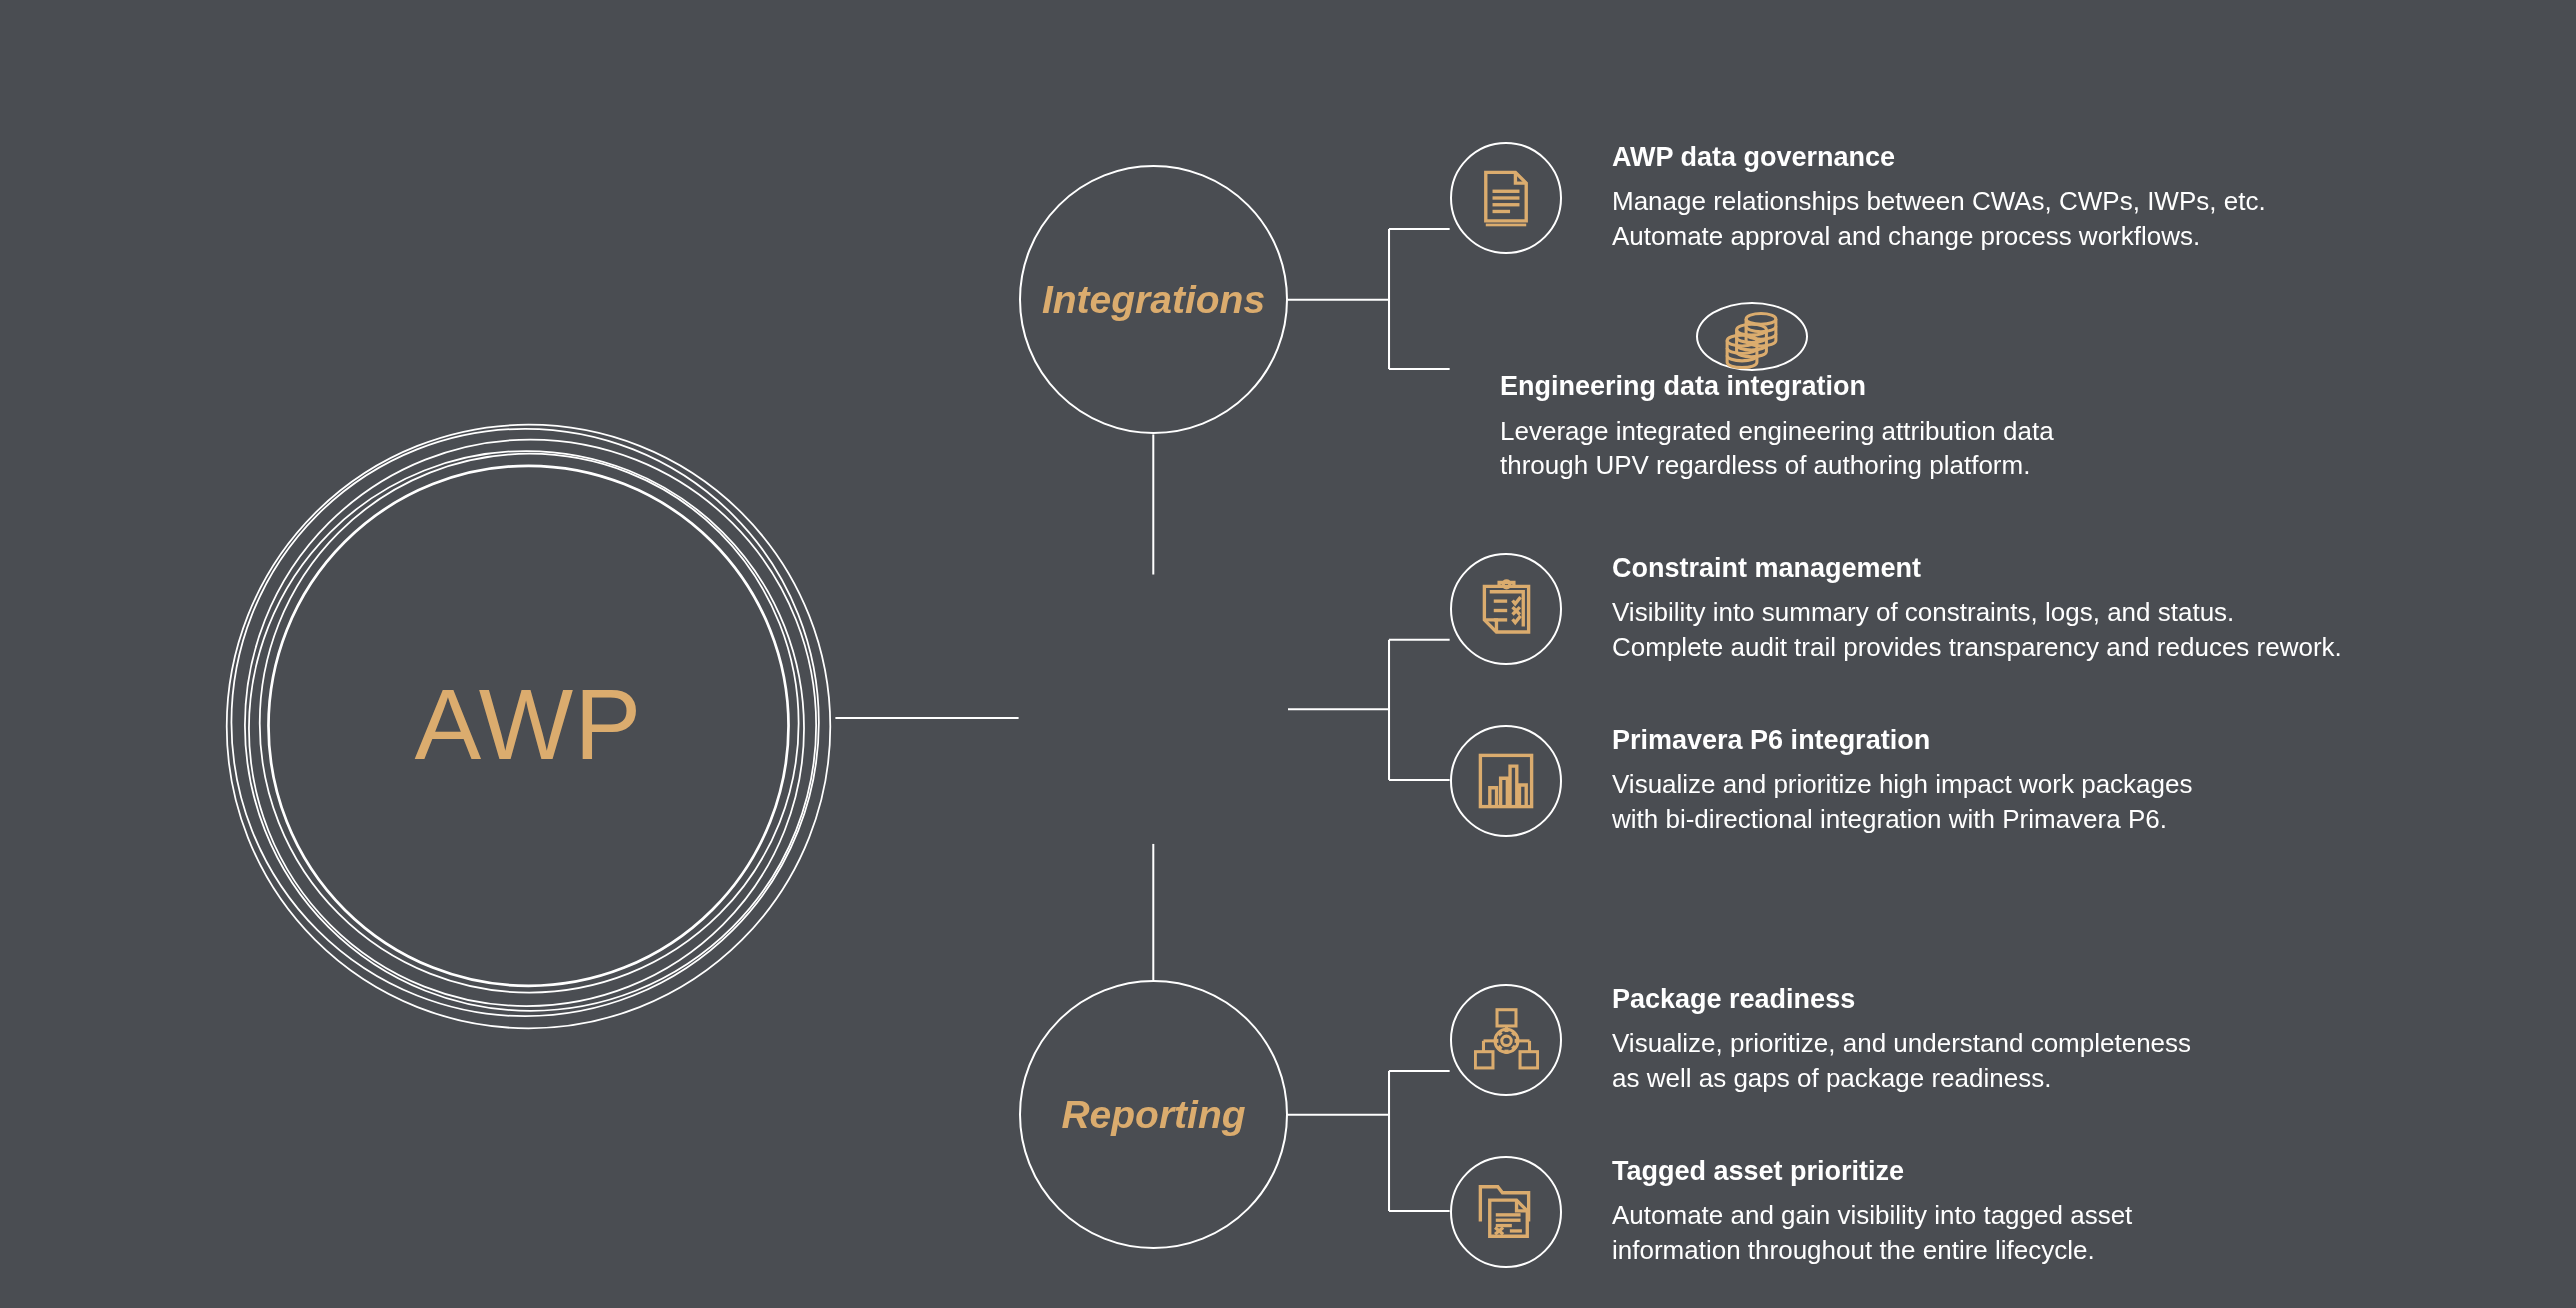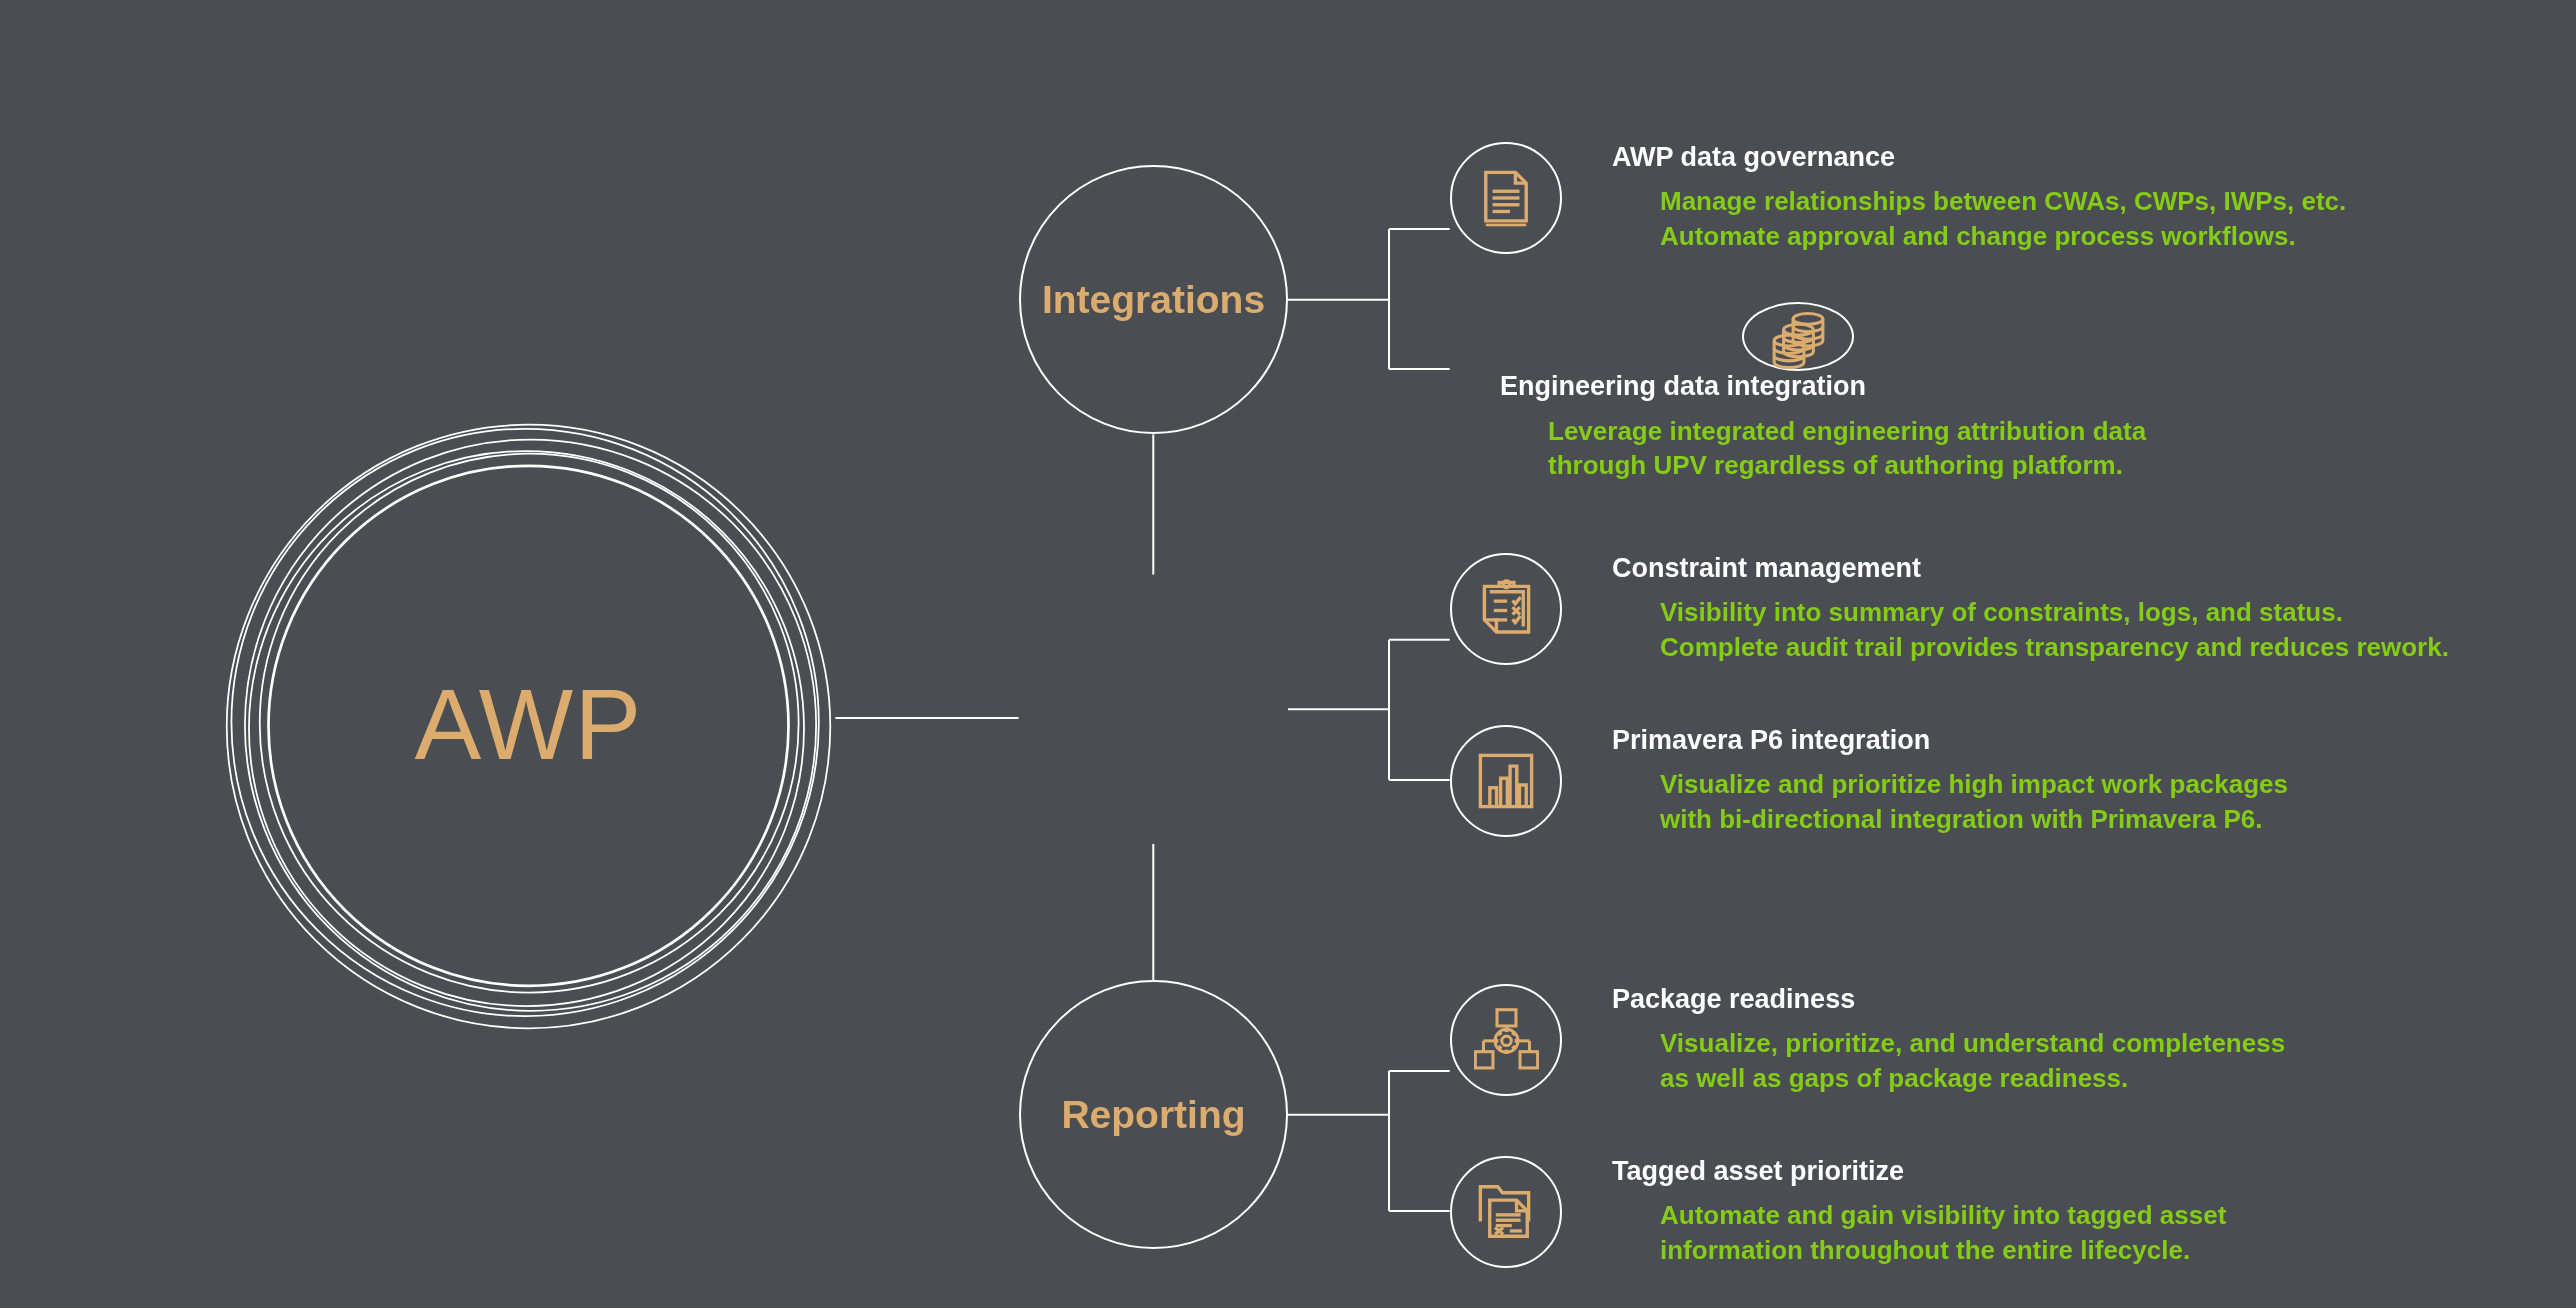--- a/index.html
+++ b/index.html
@@ -56,20 +56,21 @@
     display: flex;
     align-items: center;
     justify-content: center;
     box-sizing: border-box;
   }
   .branch-label {
     color: #dbac6e;
     font-size: 39px;
     font-weight: 600;
     white-space: nowrap;
+    font-style: italic;
   }
   #branch-0 { left: 1019px; top: 165px; }
   #branch-1 { left: 1019px; top: 575px; }
   #branch-2 { left: 1019px; top: 980px; }
 
   
   .leaf {
     position: absolute;
     height: 135px;
     display: flex;
@@ -96,26 +97,25 @@
   }
   .leaf-title {
     color: #ffffff;
     font-size: 27px;
     font-weight: bold;
     line-height: 1.18;
     margin-bottom: 2.7px;
     white-space: nowrap;
   }
   .leaf-desc {
-    color: #84cc16;
+    color: #ffffff;
     font-size: 26px;
-    font-weight: 700;
+    font-weight: 400;
     line-height: 1.33;
     white-space: pre-line;
-    margin-left: 48px;
   }
 
   #leaf-0 { left: 1450px; top: 130px; }
   #leaf-1 { left: 1450px; top: 302px; flex-direction: column; }
   #leaf-2 { left: 1450px; top: 541px; }
   #leaf-3 { left: 1450px; top: 713px; }
   #leaf-4 { left: 1450px; top: 972px; }
   #leaf-5 { left: 1450px; top: 1144px; }
 </style>
 </head>

